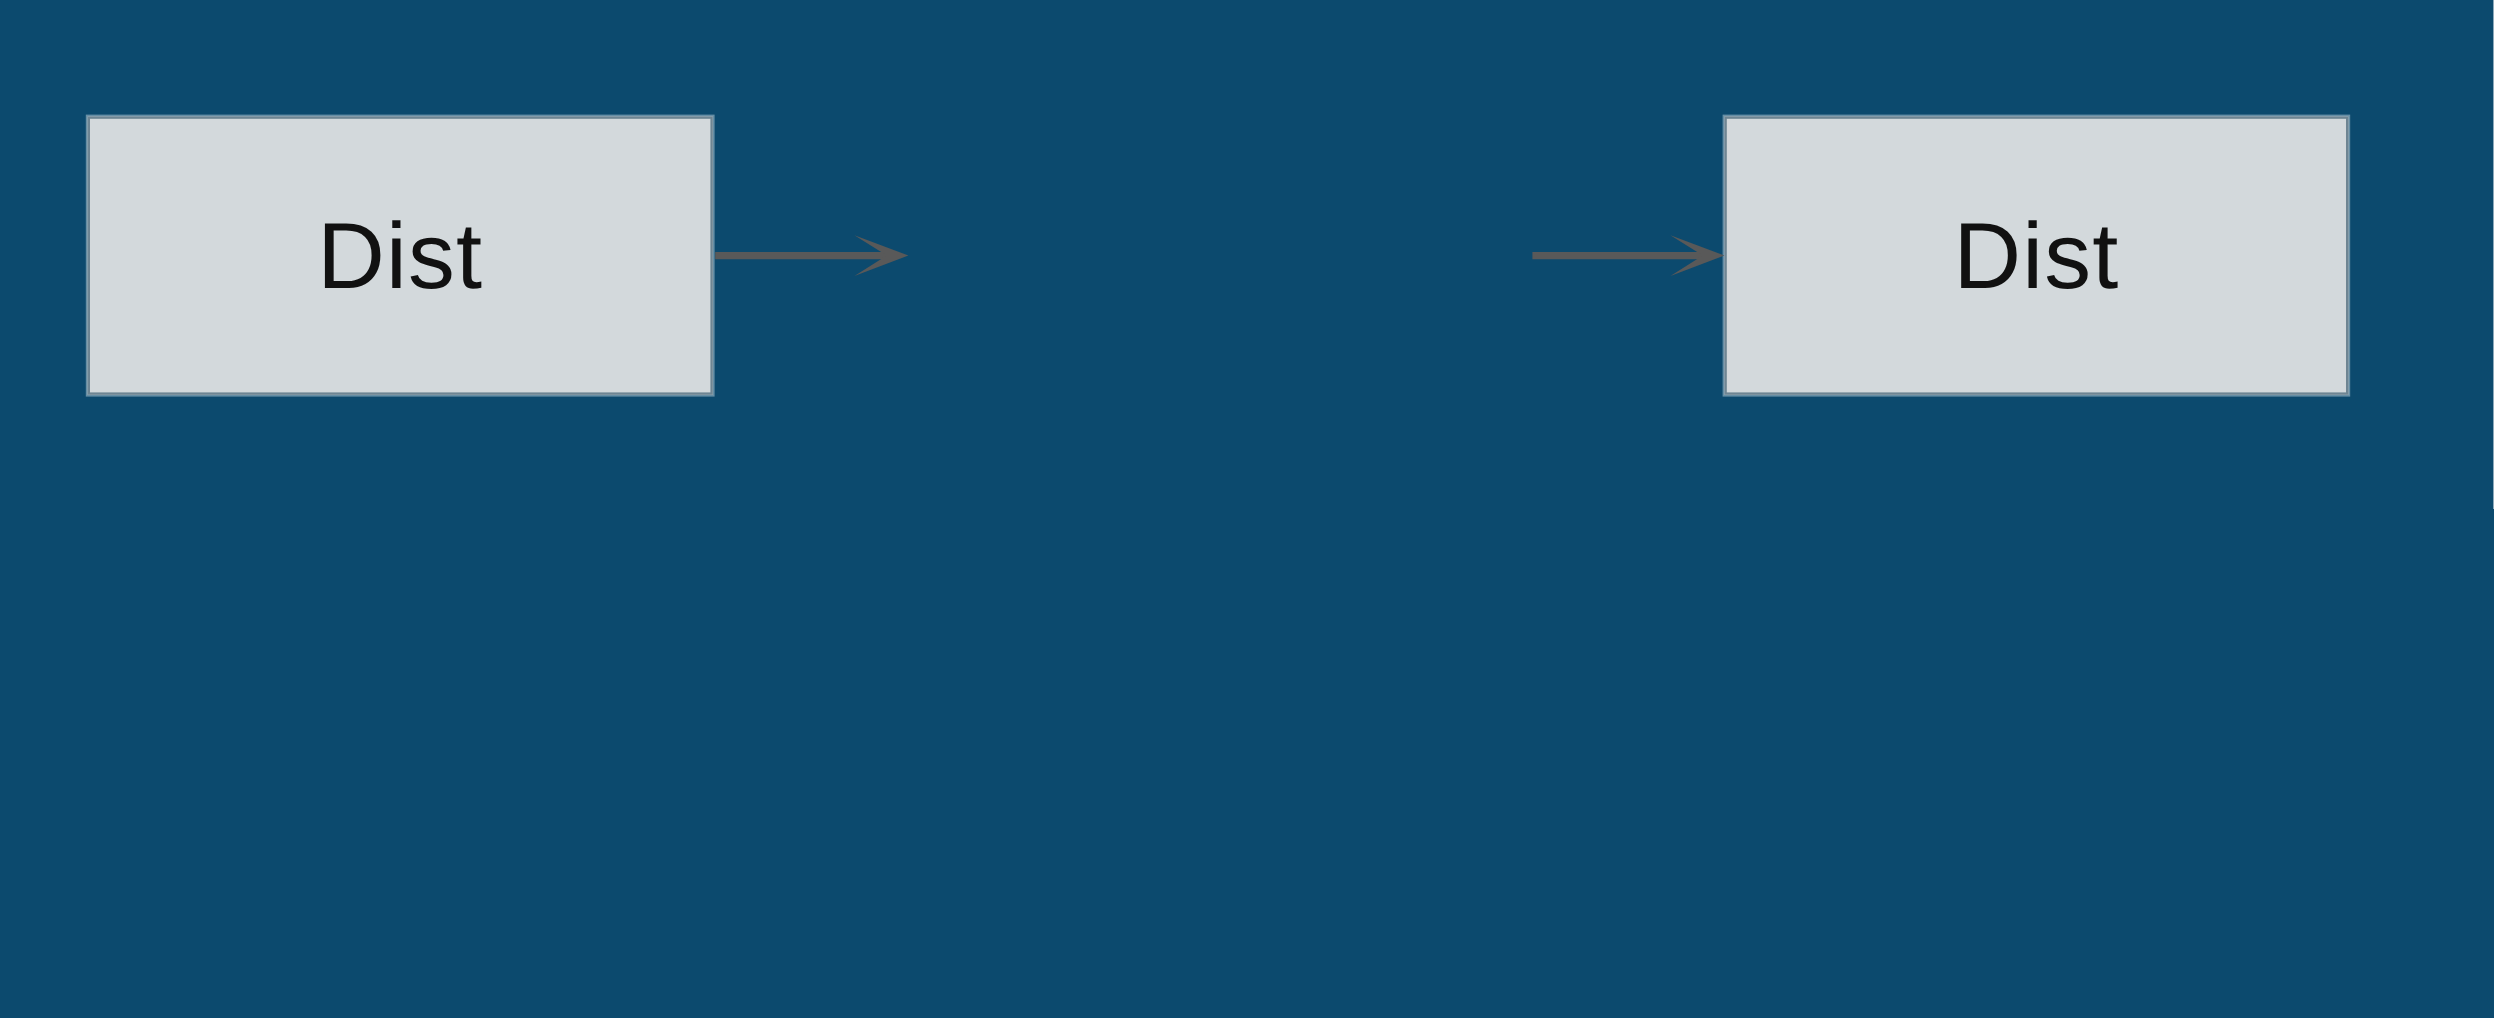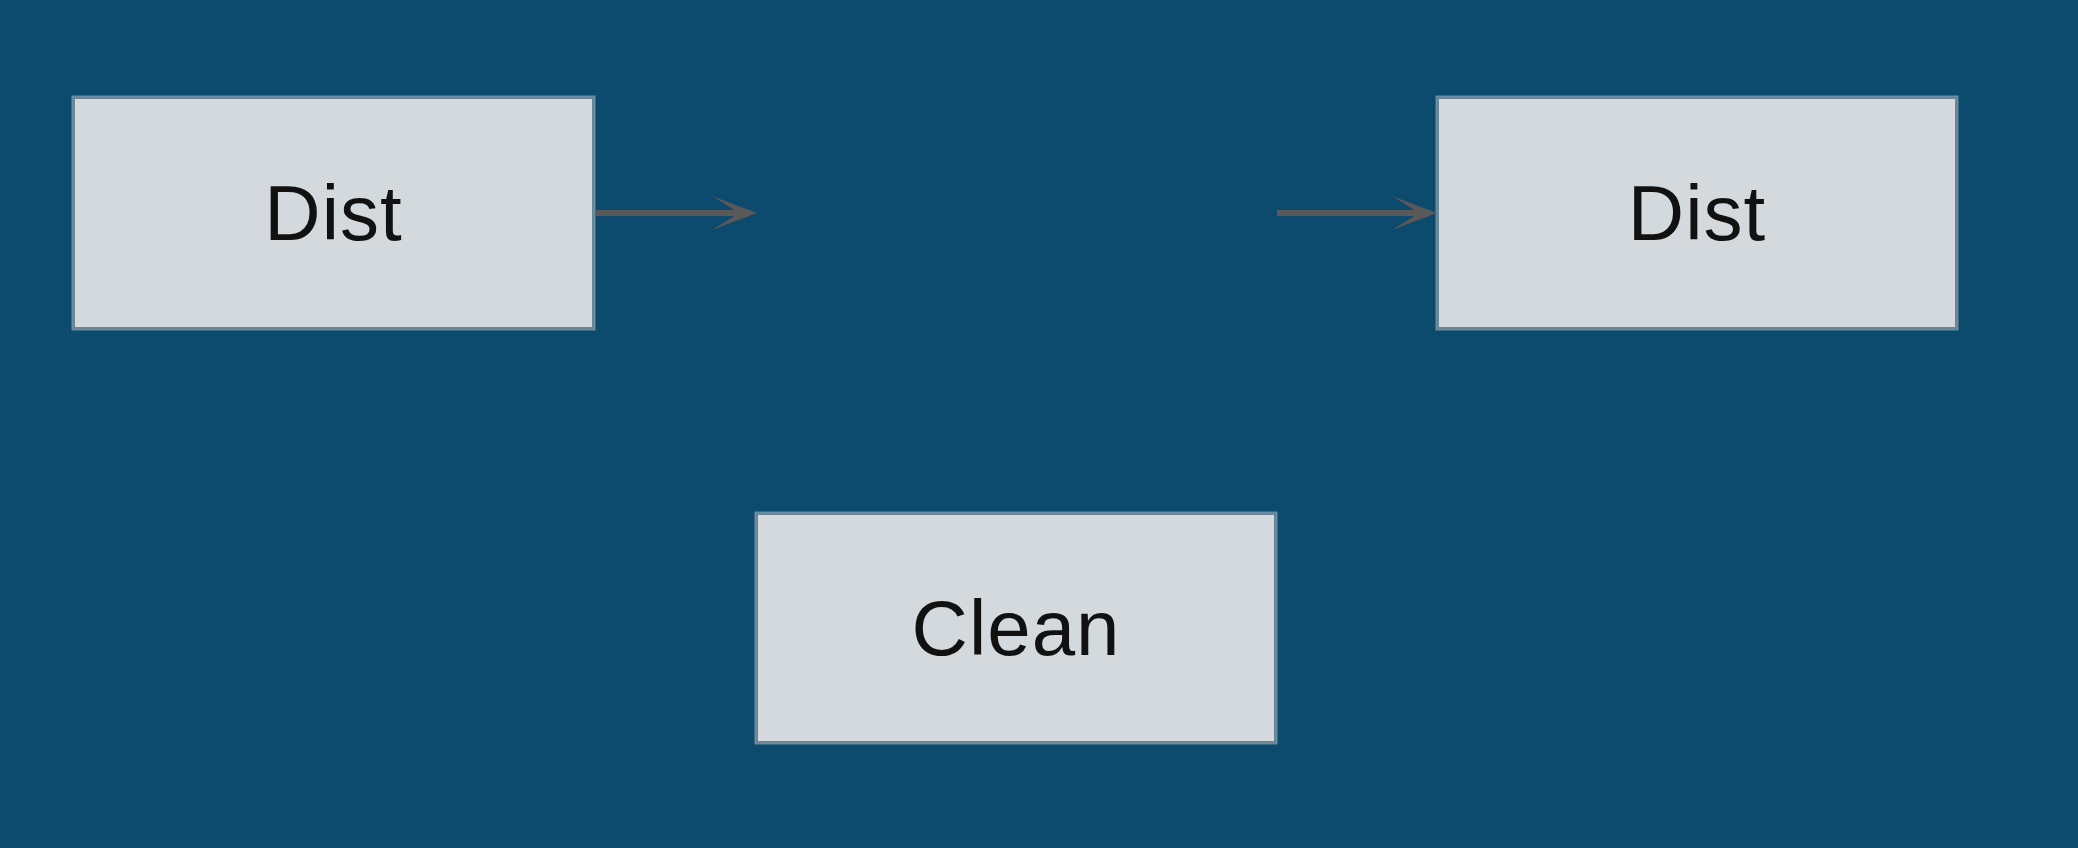--- a/index.html
+++ b/index.html
@@ -52,23 +52,20 @@
 
   <div class="node node-dist">
     <span class="node-label">Dist</span>
   </div>
 
 
   <div class="node node-init">
     <span class="node-label">Dist</span>
   </div>
 
-  <div class="node node-clean">
-    <span class="node-label">Clean</span>
-  </div>
 
   <svg class="edge-layer" width="2078" height="848" viewBox="0 0 2078 848" xmlns="http://www.w3.org/2000/svg">
     <g>
       <line x1="596" y1="213" x2="741" y2="213" stroke="#595959" stroke-width="6"></line>
       <polygon points="757,213 712,196 739,213 712,230" fill="#595959"></polygon>
     </g>
     <g>
       <line x1="1277" y1="213" x2="1421" y2="213" stroke="#595959" stroke-width="6"></line>
       <polygon points="1437,213 1392,196 1419,213 1392,230" fill="#595959"></polygon>
     </g>

